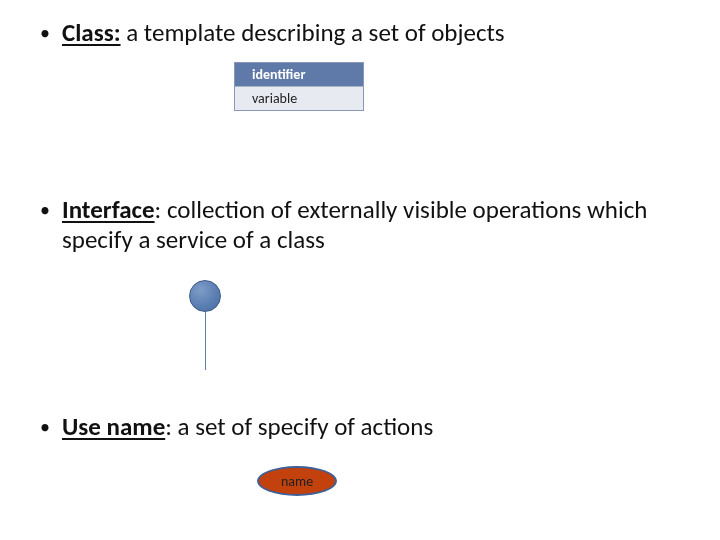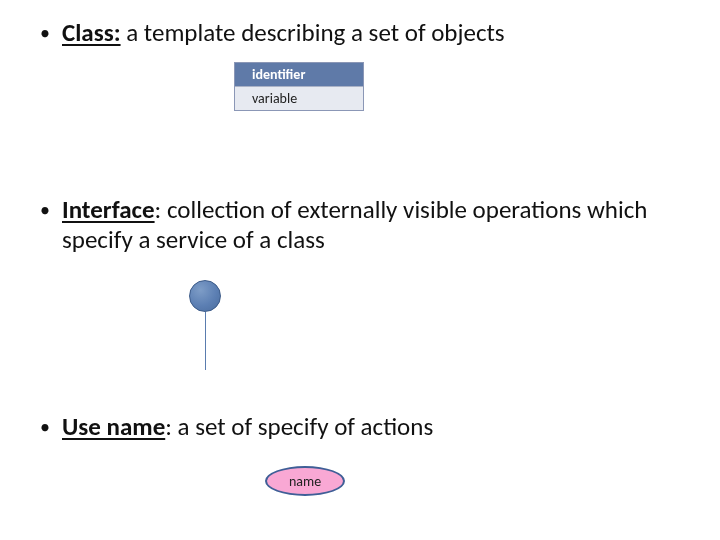--- a/index.html
+++ b/index.html
@@ -87,27 +87,27 @@
   .lollipop .stem {
     width: 0;
     height: 58px;
     border-left: 1.5px solid #5a7cae;
     margin: 0 auto;
   }
 
   
   .usecase {
     position: absolute;
-    left: 265px;
+    left: 257px;
     top: 466px;
     width: 80px;
     height: 30px;
     border: 2px solid #3f5f97;
     border-radius: 50% / 50%;
-    background: #f9a8d4;
+    background: #c2410c;
     display: flex;
     align-items: center;
     justify-content: center;
     font-size: 14px;
     color: #222;
     box-sizing: border-box;
   }
 </style>
 </head>
 <body>

